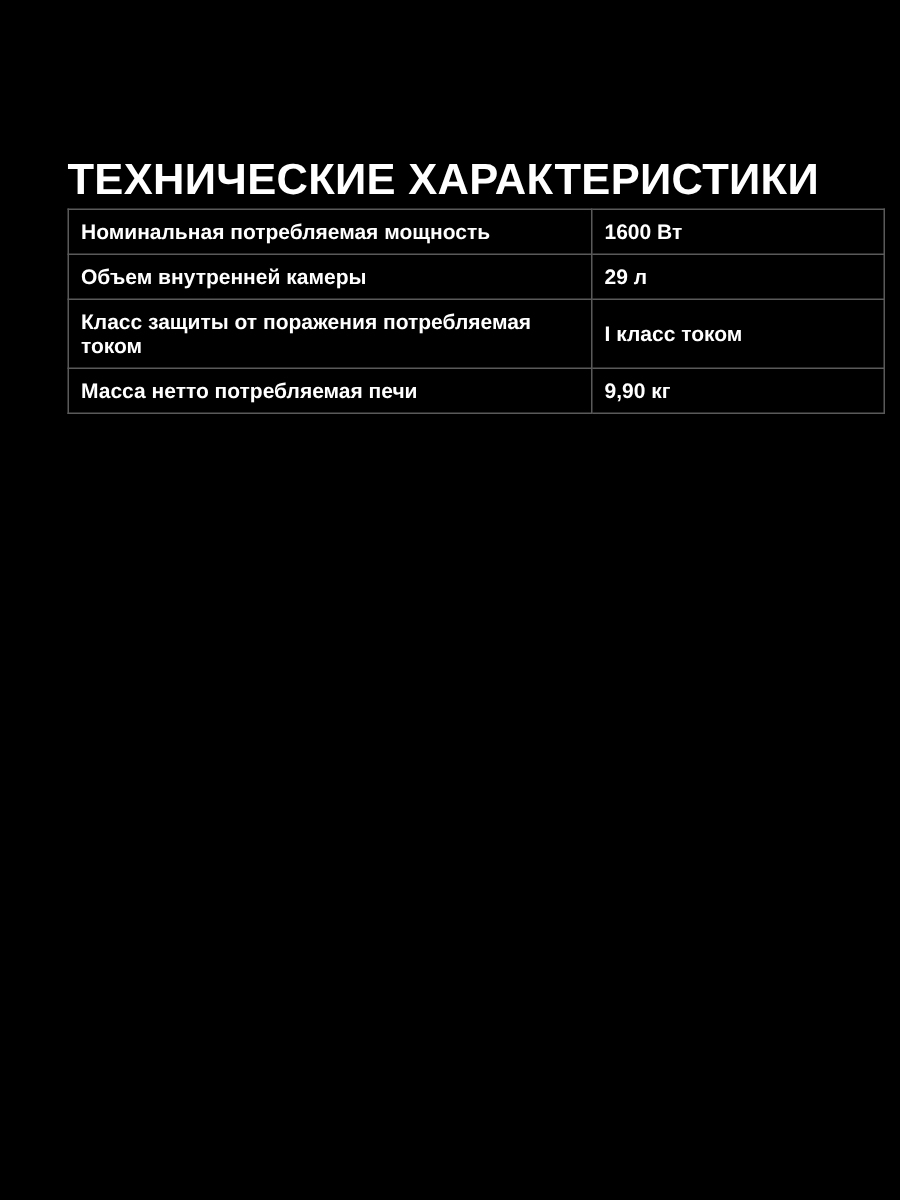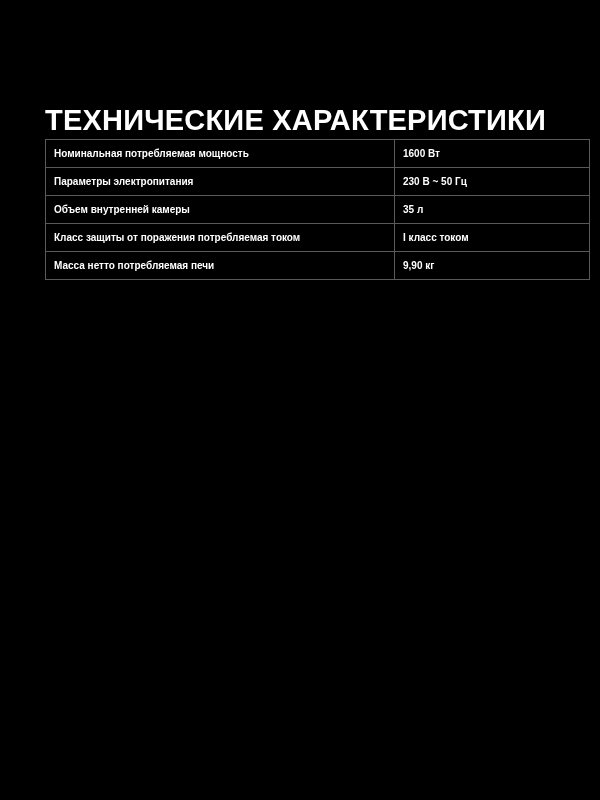--- a/index.html
+++ b/index.html
@@ -35,21 +35,21 @@
     position: absolute;
     left: 45px;
     top: 139px;
     width: 510px;
     border-collapse: collapse;
     table-layout: fixed;
   }
   .spec-table td {
     border: 1px solid #5a5a5a;
     padding: 6px 8px 7px 8px;
-    font-size: 10px;
+    font-size: 14px;
     font-weight: bold;
     color: #ffffff;
     vertical-align: middle;
     height: 14px;
   }
   .spec-table td.col-name {
     width: 332px;
   }
   .spec-table td.col-value {
     width: 178px;
@@ -63,26 +63,22 @@
 
   <h1 class="title">ТЕХНИЧЕСКИЕ ХАРАКТЕРИСТИКИ</h1>
 
   <table class="spec-table">
     <tbody>
       <tr>
         <td class="col-name">Номинальная потребляемая мощность</td>
         <td class="col-value">1600 Вт</td>
       </tr>
       <tr>
-        <td class="col-name">Параметры электропитания</td>
-        <td class="col-value">230 В ~ 50 Гц</td>
-      </tr>
-      <tr>
         <td class="col-name">Объем внутренней камеры</td>
-        <td class="col-value">35 л</td>
+        <td class="col-value">29 л</td>
       </tr>
       <tr>
         <td class="col-name">Класс защиты от поражения потребляемая током</td>
         <td class="col-value">I класс током</td>
       </tr>
       <tr>
         <td class="col-name">Масса нетто потребляемая печи</td>
         <td class="col-value">9,90 кг</td>
       </tr>
     </tbody>

